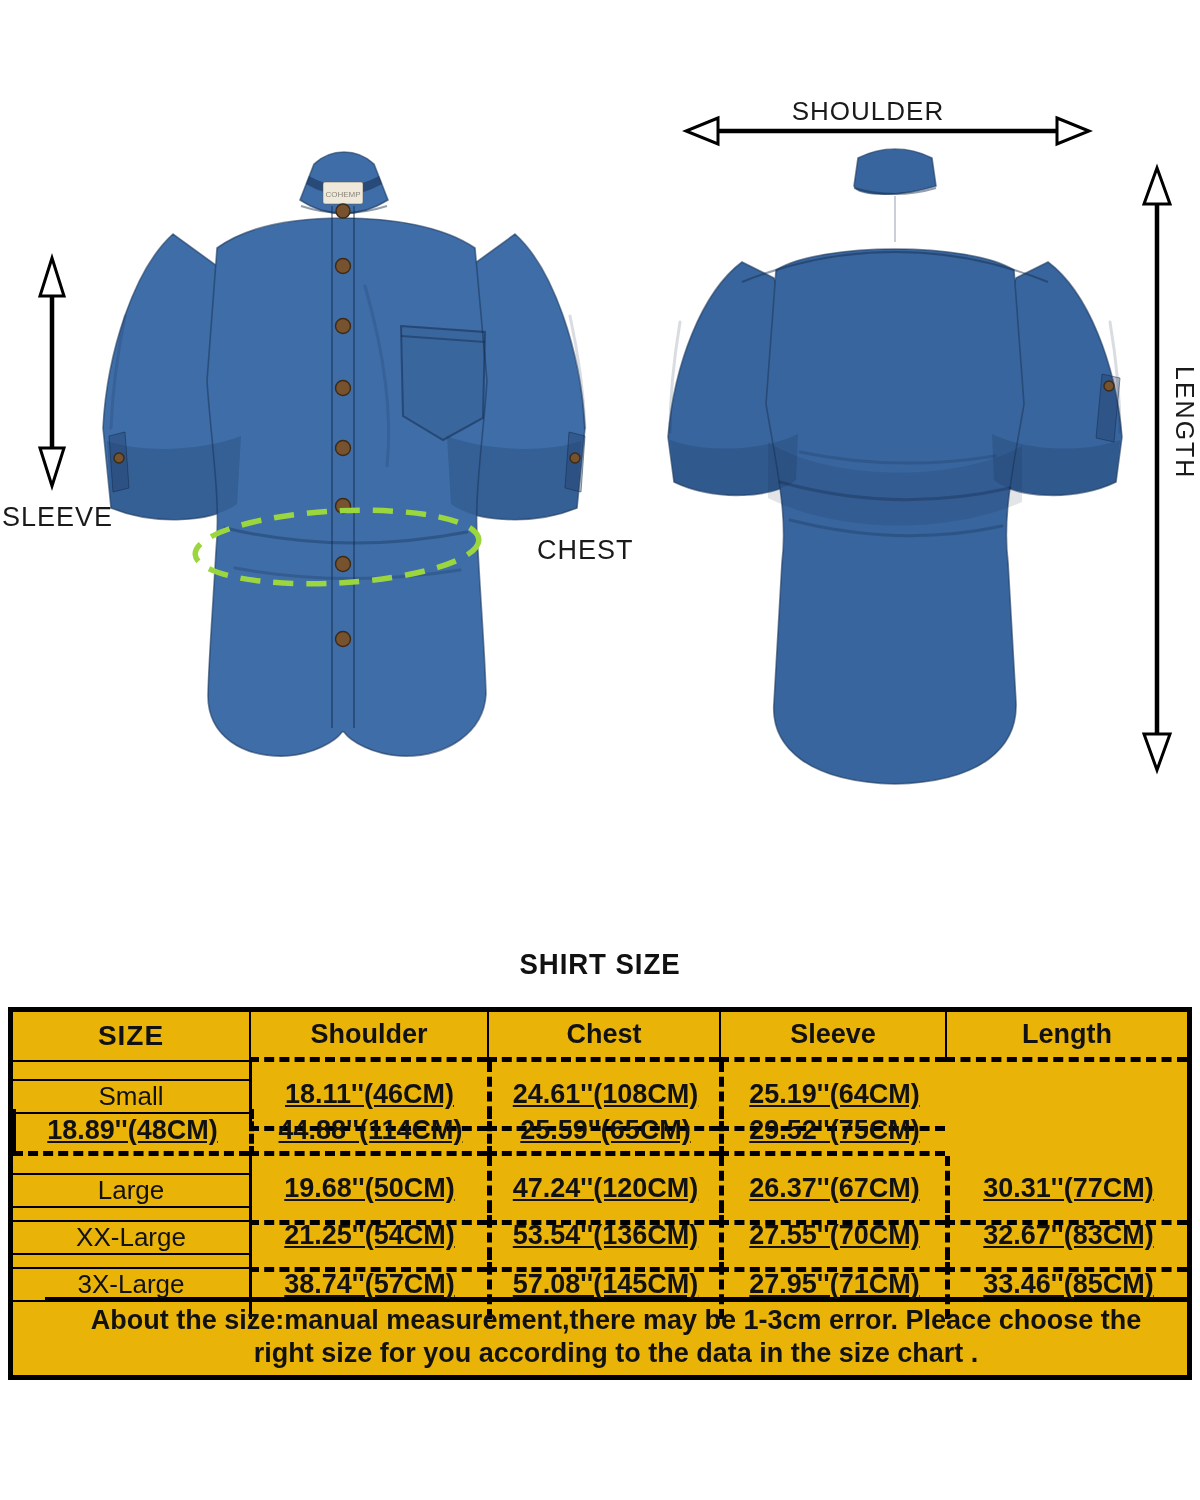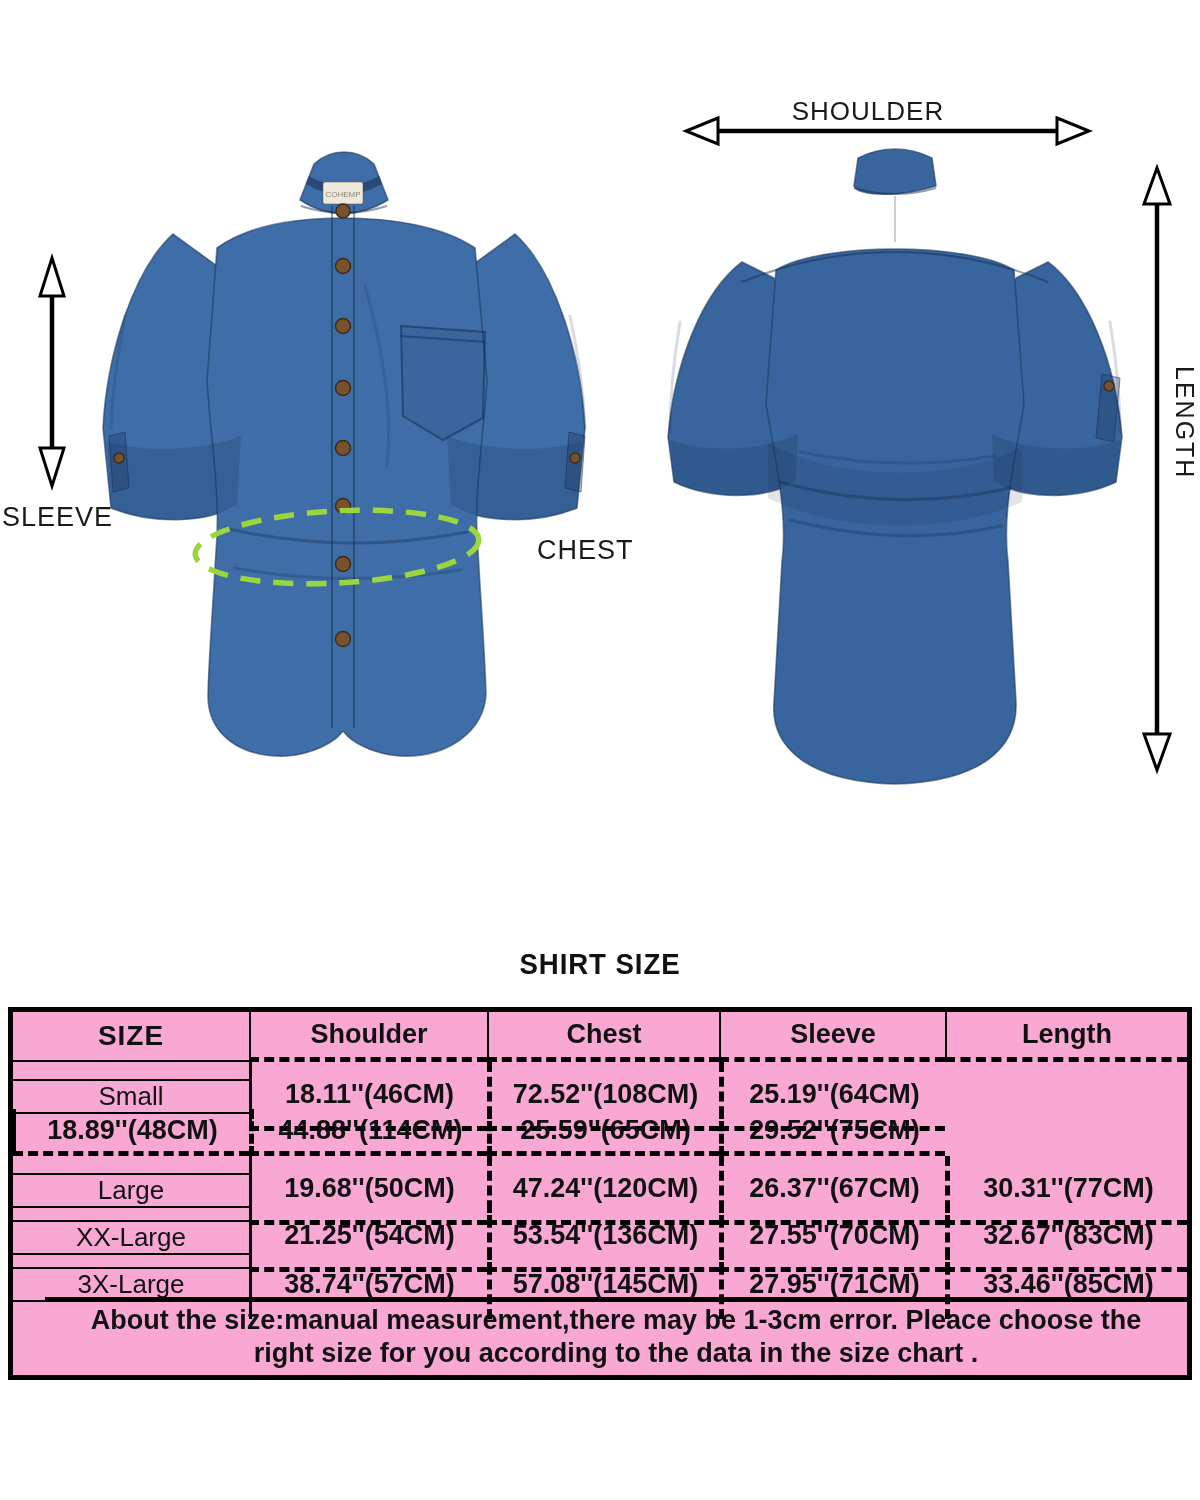--- a/index.html
+++ b/index.html
@@ -15,31 +15,31 @@
   .lbl-chest{left:537px;top:535px;font-size:27px;letter-spacing:1px;}
   .lbl-length{left:1199px;top:366px;font-size:25px;letter-spacing:2px;
               transform-origin:0 0;transform:rotate(90deg);}
 
   
   .chart-title{position:absolute;left:0;top:947px;width:1200px;text-align:center;
                font-size:30px;font-weight:bold;letter-spacing:1px;transform:scaleX(.92);}
 
   
   .size-table{position:absolute;left:8px;top:1007px;width:1184px;border:5px solid #000;
-              box-sizing:border-box;background:#f9a8d4;}
+              box-sizing:border-box;background:#eab308;}
   .thead,.tr{display:grid;grid-template-columns:236px 238px 232px 226px 242px;}
   .thead{height:50px;}
   .tr{height:47px;}
   .th,.td{display:flex;align-items:center;justify-content:center;box-sizing:border-box;}
   .th{font-weight:bold;font-size:27px;}
   .th:not(:first-child){border-left:2px solid #000;}
   .th-size{border-bottom:2px solid #000;font-size:28px;letter-spacing:1px;}
   .th-val{border-bottom:5px dashed #000;}
   .td-size{font-size:26px;margin:17px 0;border-top:2px solid #000;border-bottom:2px solid #000;}
-  .td-val{font-weight:bold;font-size:27px;}
+  .td-val{font-weight:bold;font-size:27px;text-decoration:underline;}
   .td-val.first{border-left:3px solid #000;}
   .td-val.rest{border-left:5px dashed #000;}
   .tr:not(.last) .td-val{border-bottom:5px dashed #000;}
   .note{border-top:5px solid #000;text-align:center;font-weight:bold;font-size:27px;
         line-height:33px;padding:2px 0 5px 0;margin-left:32px;}
 
   
   .seam{stroke:rgba(18,42,74,.45);stroke-width:2;fill:none;}
   .fold{stroke:rgba(16,38,68,.32);stroke-width:3;fill:none;stroke-linecap:round;}
   .silh{stroke:rgba(30,58,95,.6);stroke-width:1.6;}
@@ -171,21 +171,21 @@
       <div class="th th-size">SIZE</div>
       <div class="th th-val">Shoulder</div>
       <div class="th th-val">Chest</div>
       <div class="th th-val">Sleeve</div>
       <div class="th th-val">Length</div>
     </div>
 
     <div class="tr">
       <div class="td td-size">Small</div>
       <div class="td td-val first">18.11''(46CM)</div>
-      <div class="td td-val rest">72.52''(108CM)</div>
+      <div class="td td-val rest">24.61''(108CM)</div>
       <div class="td td-val rest">25.19''(64CM)</div>
     </div>
     <div class="tr">
       <div class="td td-val first">18.89''(48CM)</div>
       <div class="td td-val rest">44.88''(114CM)</div>
       <div class="td td-val rest">25.59''(65CM)</div>
       <div class="td td-val rest">29.52''(75CM)</div>
     </div>
     <div class="tr">
       <div class="td td-size">Large</div>

